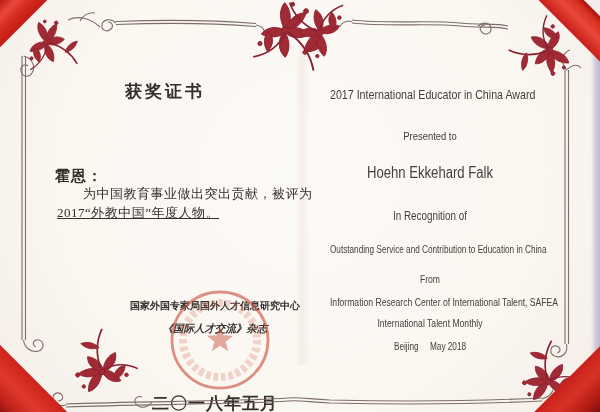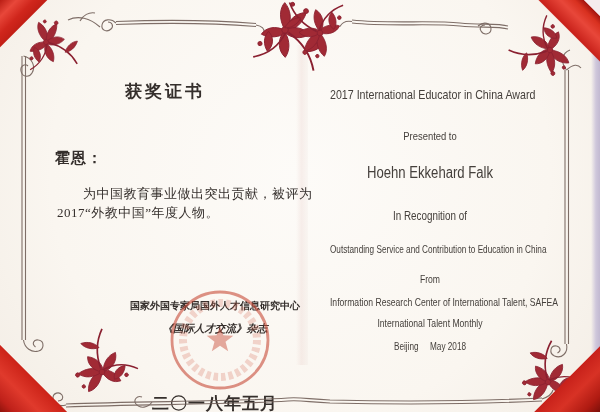--- a/index.html
+++ b/index.html
@@ -25,23 +25,23 @@
     background:linear-gradient(45deg,#8f130c 0px,#c0211a 10px,#e03a2c 28px,#cc2318 47px,rgba(204,35,24,0) 48px);}
   .ribbon.br{right:0;bottom:0;
     background:linear-gradient(315deg,#7c0f0a 0px,#b01b12 12px,#d83225 30px,#c8211a 46px,rgba(200,33,26,0) 47px);}
   
   .photo-edge{position:absolute;right:0;top:0;width:9px;height:100%;z-index:5;pointer-events:none;
     background:linear-gradient(to right, rgba(207,199,219,0) 0%, #cfc7db 55%, #c2b9d1 100%);}
 
   
   .cn{color:#352f2c;font-family:"Liberation Serif", serif;z-index:4;position:absolute;white-space:nowrap;}
   .cn-title{left:30px;top:80px;width:270px;text-align:center;font-size:17px;letter-spacing:3px;font-weight:600;}
-  .cn-salutation{left:55px;top:149px;font-size:15px;font-weight:700;letter-spacing:1px;}
+  .cn-salutation{left:55px;top:167px;font-size:15px;font-weight:700;letter-spacing:1px;}
   .cn-body1{left:83px;top:185px;font-size:13px;letter-spacing:0.5px;text-align:center;}
-  .cn-body2{left:57px;top:204px;font-size:13px;letter-spacing:0.5px;}
+  .cn-body2{left:57px;top:204px;font-size:13px;letter-spacing:0.5px;text-decoration:underline;}
   .cn-org{left:65px;width:300px;text-align:center;font-weight:600;}
   .cn-org1{top:299px;font-size:10px;}
   .cn-org2{top:322px;font-size:10.5px;font-style:italic;}
   .cn-date{top:348px;font-size:17px;letter-spacing:1px;margin-top:44px;}
 
   
   .en-page{position:absolute;left:308px;top:0;width:244px;height:412px;z-index:4;}
   .en-line{position:absolute;left:0;width:100%;text-align:center;white-space:nowrap;
     color:#45403c;transform:scaleX(0.82);transform-origin:50% 50%;}
   .en-title{top:87px;font-size:13px;}

